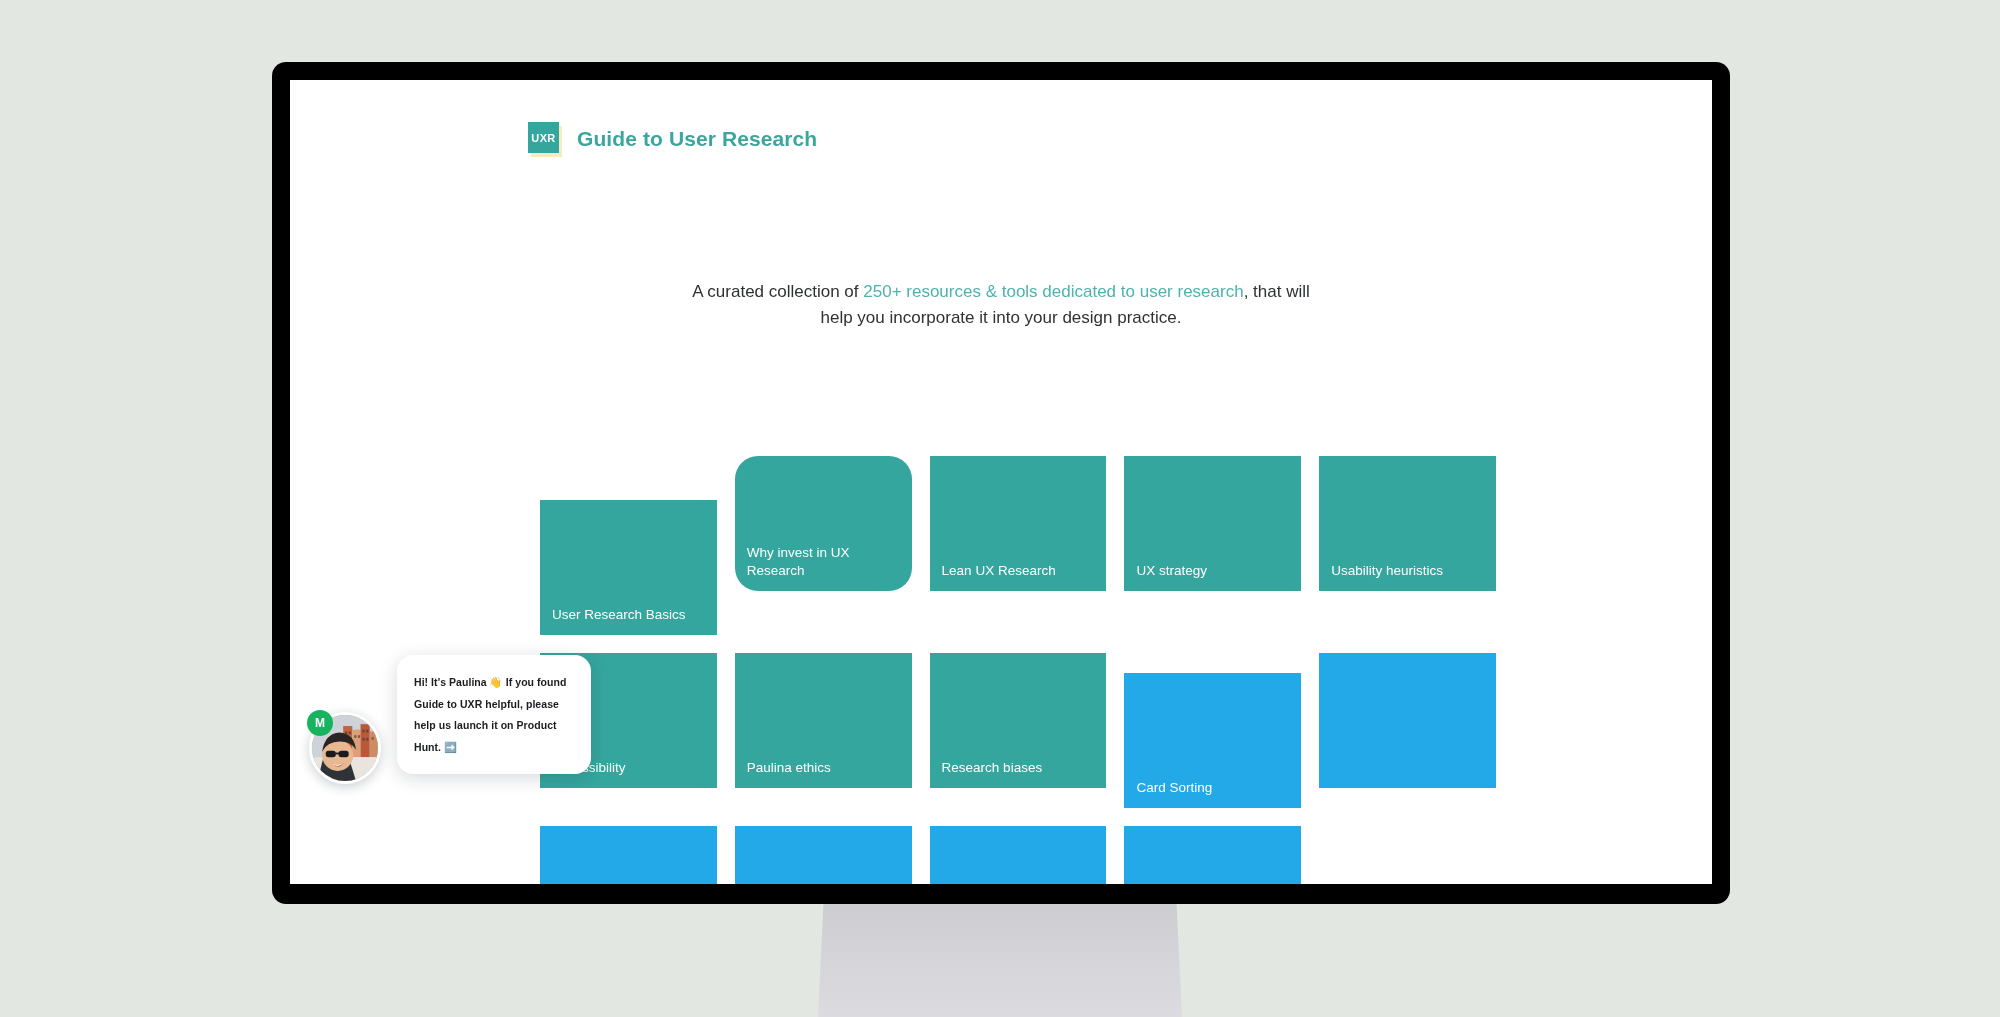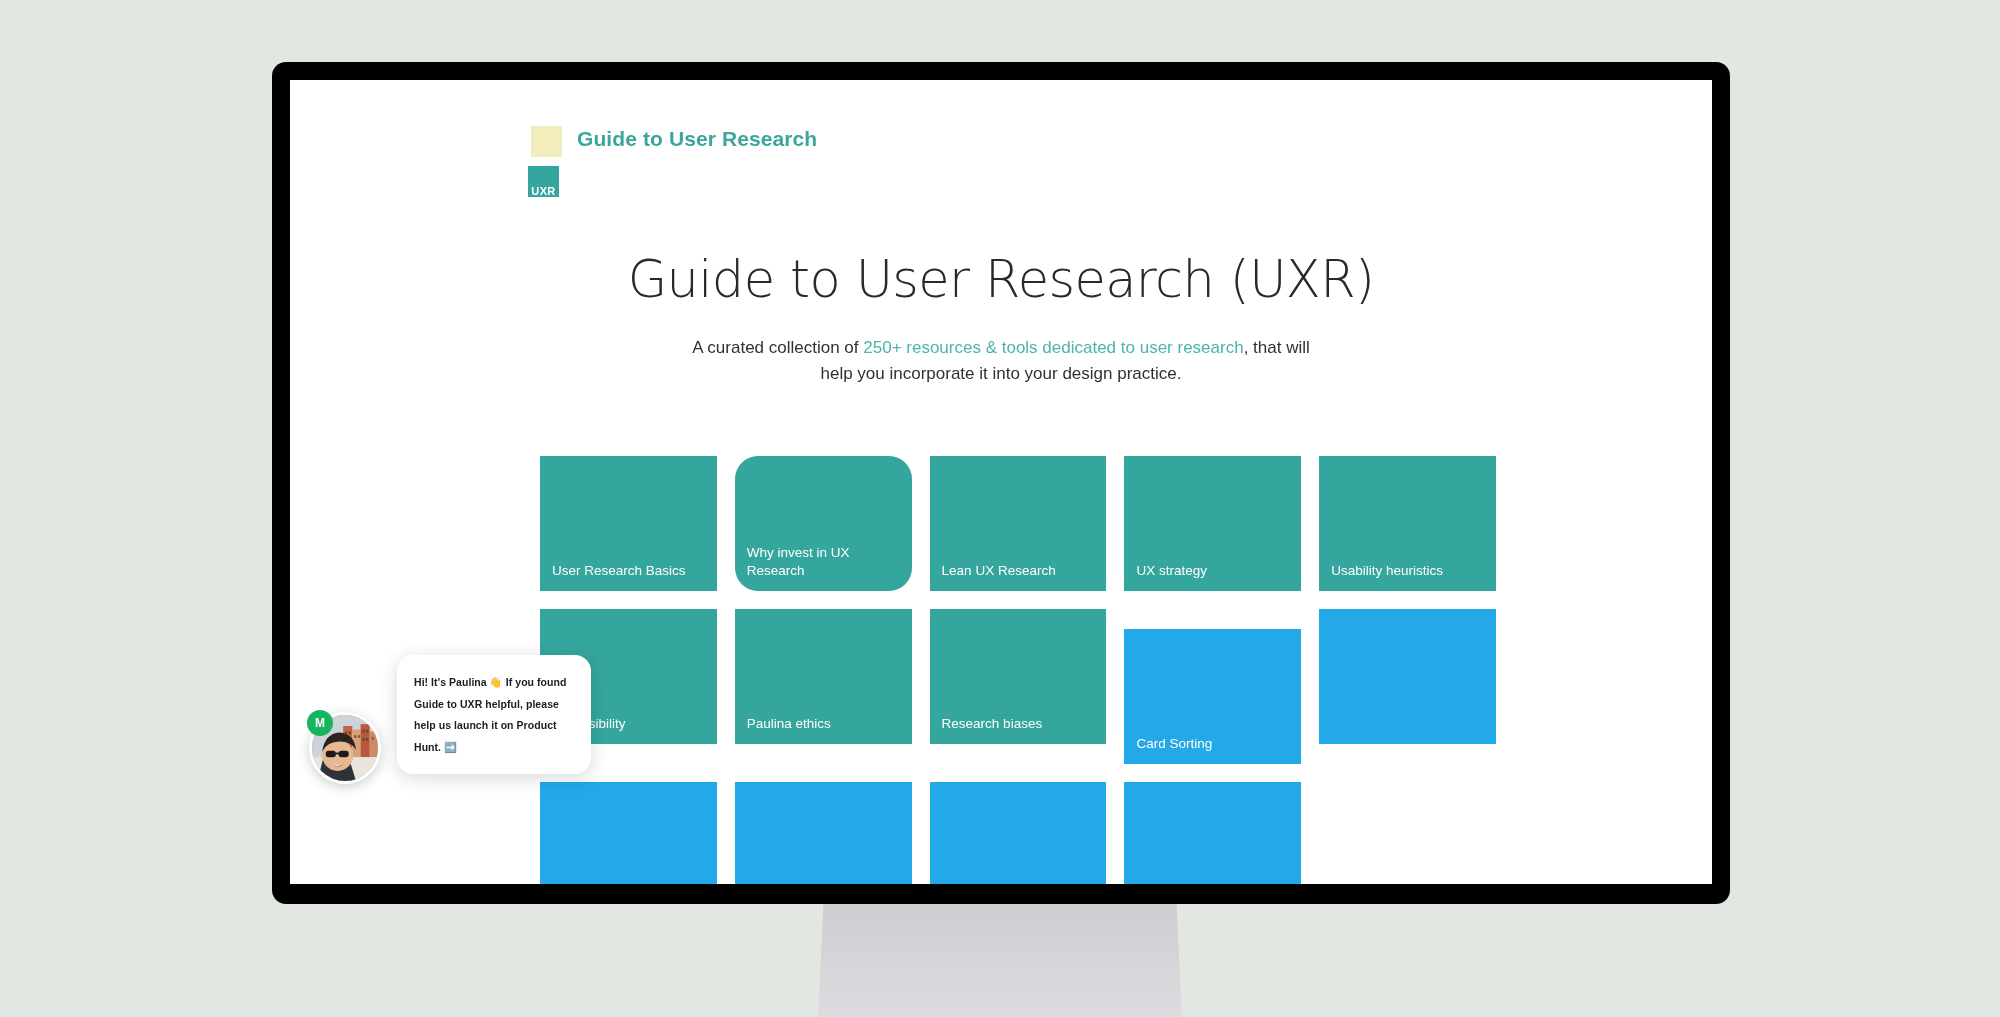--- a/index.html
+++ b/index.html
@@ -77,23 +77,22 @@
     background: #f3edbe;
   }
   #brand-logo .logo-square {
     position: absolute;
     left: 0;
     top: 0;
     width: 31px;
     height: 31px;
     background: #35a69e;
     display: flex;
-    align-items: flex-end;
+    align-items: center;
     justify-content: center;
-    margin-top: 44px;
   }
   #brand-logo .logo-square span {
     color: #ffffff;
     font-size: 11px;
     font-weight: bold;
     letter-spacing: 0.4px;
     font-family: "Liberation Sans", sans-serif;
   }
 
   #brand-name {
@@ -241,28 +240,27 @@
           <div class="logo-shadow"></div>
           <div class="logo-square">
             <span>UXR</span>
           </div>
         </div>
         <div id="brand-name">Guide to User Research</div>
       </div>
     </div>
 
     <div id="hero">
-      <h1 id="hero-title">Guide to User Research (UXR)</h1>
       <p id="hero-subtitle">
         <span>A curated collection of </span><a id="hero-subtitle-link">250+ resources &amp; tools dedicated to user research</a><span>, that will help you incorporate it into your design practice.</span>
       </p>
     </div>
 
     <div id="card-grid">
-        <div class="card" style="background: rgb(53, 166, 158);">
+        <div class="card" style="background: rgb(53, 166, 158); margin-top: 44px;">
           <div class="card-label">User Research Basics</div>
         </div>
         <div class="card" style="background: rgb(53, 166, 158); border-radius: 23px;">
           <div class="card-label">Why invest in UX Research</div>
         </div>
         <div class="card" style="background: rgb(53, 166, 158);">
           <div class="card-label">Lean UX Research</div>
         </div>
         <div class="card" style="background: rgb(53, 166, 158);">
           <div class="card-label">UX strategy</div>

